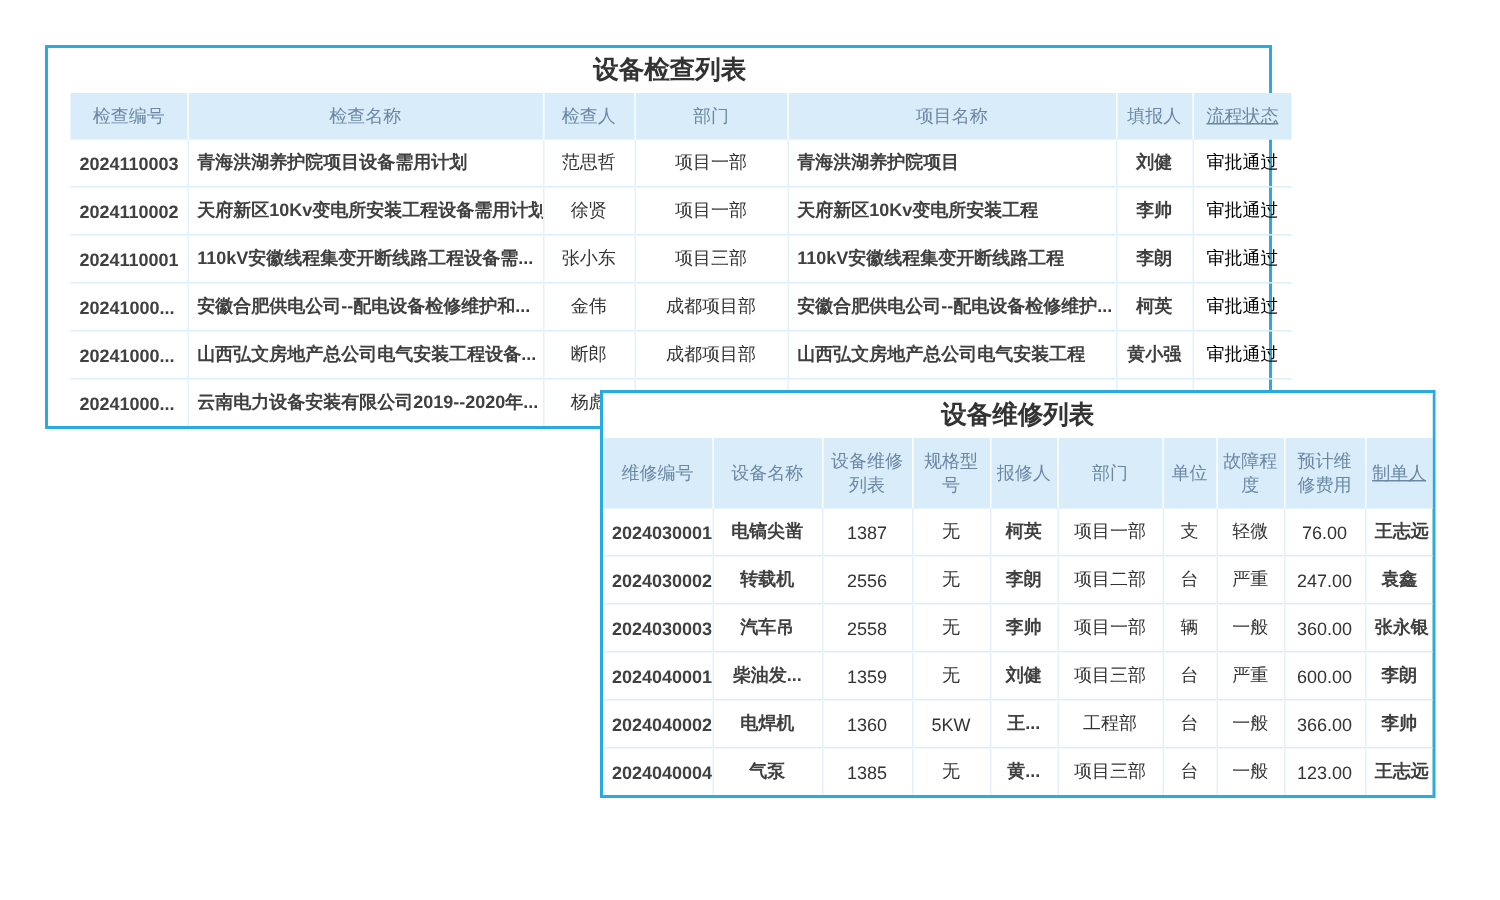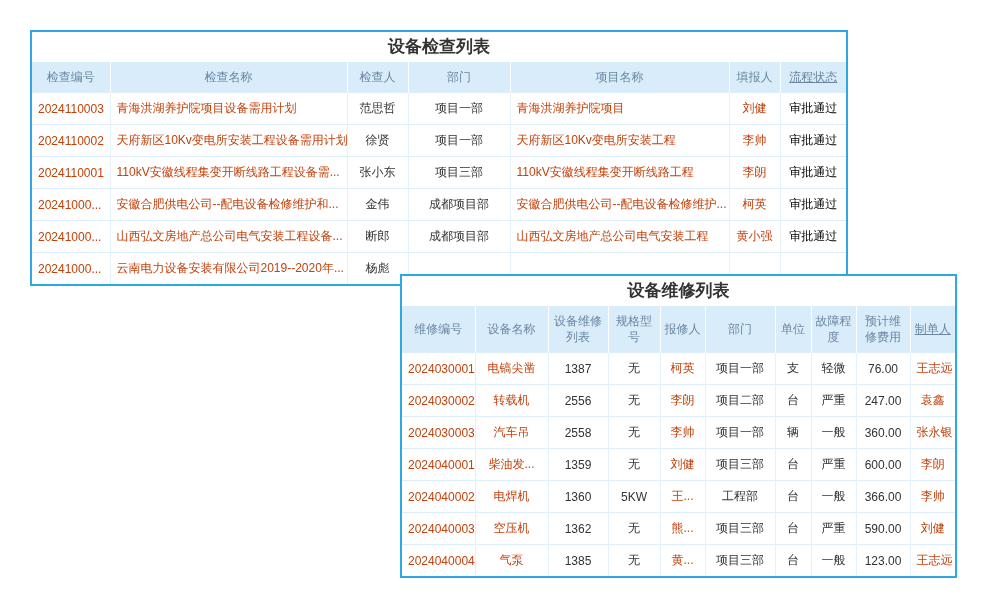--- a/index.html
+++ b/index.html
@@ -7,22 +7,22 @@
     width:1000px;height:600px;position:relative;overflow:hidden;
     background:#ffffff;
     font-family:"Liberation Sans","DejaVu Sans",sans-serif;
   }
   .card{
     position:absolute;
     background:#ffffff;
     border:2px solid #2ba9e1;
     box-sizing:border-box;
   }
-  .card1{left:30px;top:30px;width:818px;}
-  .card2{left:400px;top:274px;width:557px;z-index:2;}
+  .card1{left:30px;top:30px;width:818px;padding-left:15px;}
+  .card2{left:400px;top:260px;width:557px;z-index:2;}
   .card-title{
     height:30px;line-height:30px;text-align:center;
     font-size:17px;font-weight:bold;color:#333333;
     background:#ffffff;
   }
   table{
     border-collapse:collapse;table-layout:fixed;width:100%;
     font-size:12px;
   }
   th{
@@ -33,21 +33,21 @@
   th:last-child{border-right:none;text-decoration:underline;}
   .card1 th{height:24px;}
   .card2 th{height:40px;vertical-align:middle;}
   td{
     height:31px;padding:0 6px;text-align:center;color:#333333;
     border-top:1px solid #ddeefa;border-right:1px solid #e3f1fc;
     white-space:nowrap;overflow:hidden;vertical-align:middle;
   }
   td:last-child{border-right:none;}
   td.l{text-align:left;}
-  td.lnk{color:#c2410c;}
+  td.lnk{color:#404040;font-weight:bold;}
   td.ok{color:#000000;}
 </style>
 </head>
 <body>
 
 <div class="card card1">
   <div class="card-title">设备检查列表</div>
   <table>
     <colgroup>
       <col style="width:78px">
@@ -212,32 +212,20 @@
           <td>1360</td>
           <td>5KW</td>
           <td class="lnk">王...</td>
           <td>工程部</td>
           <td>台</td>
           <td>一般</td>
           <td>366.00</td>
           <td class="lnk">李帅</td>
         </tr>
         <tr>
-          <td class="lnk">2024040003</td>
-          <td class="lnk">空压机</td>
-          <td>1362</td>
-          <td>无</td>
-          <td class="lnk">熊...</td>
-          <td>项目三部</td>
-          <td>台</td>
-          <td>严重</td>
-          <td>590.00</td>
-          <td class="lnk">刘健</td>
-        </tr>
-        <tr>
           <td class="lnk">2024040004</td>
           <td class="lnk">气泵</td>
           <td>1385</td>
           <td>无</td>
           <td class="lnk">黄...</td>
           <td>项目三部</td>
           <td>台</td>
           <td>一般</td>
           <td>123.00</td>
           <td class="lnk">王志远</td>

